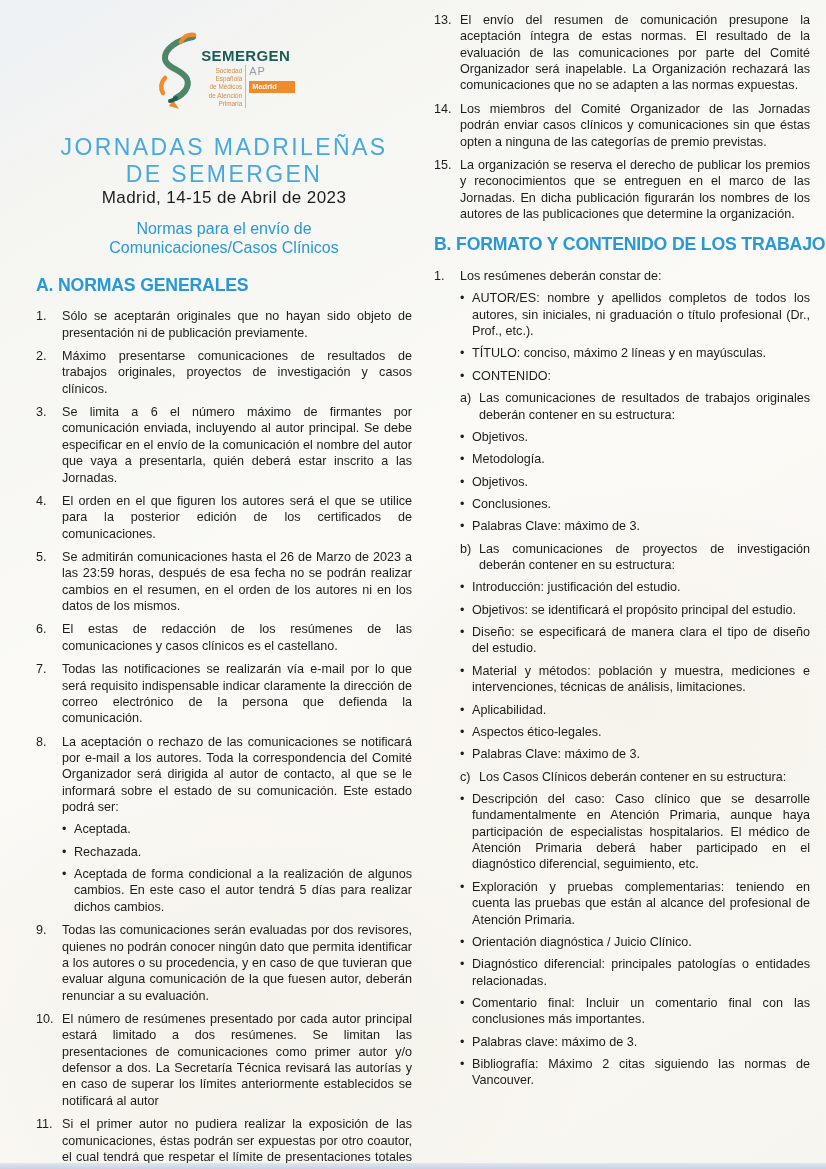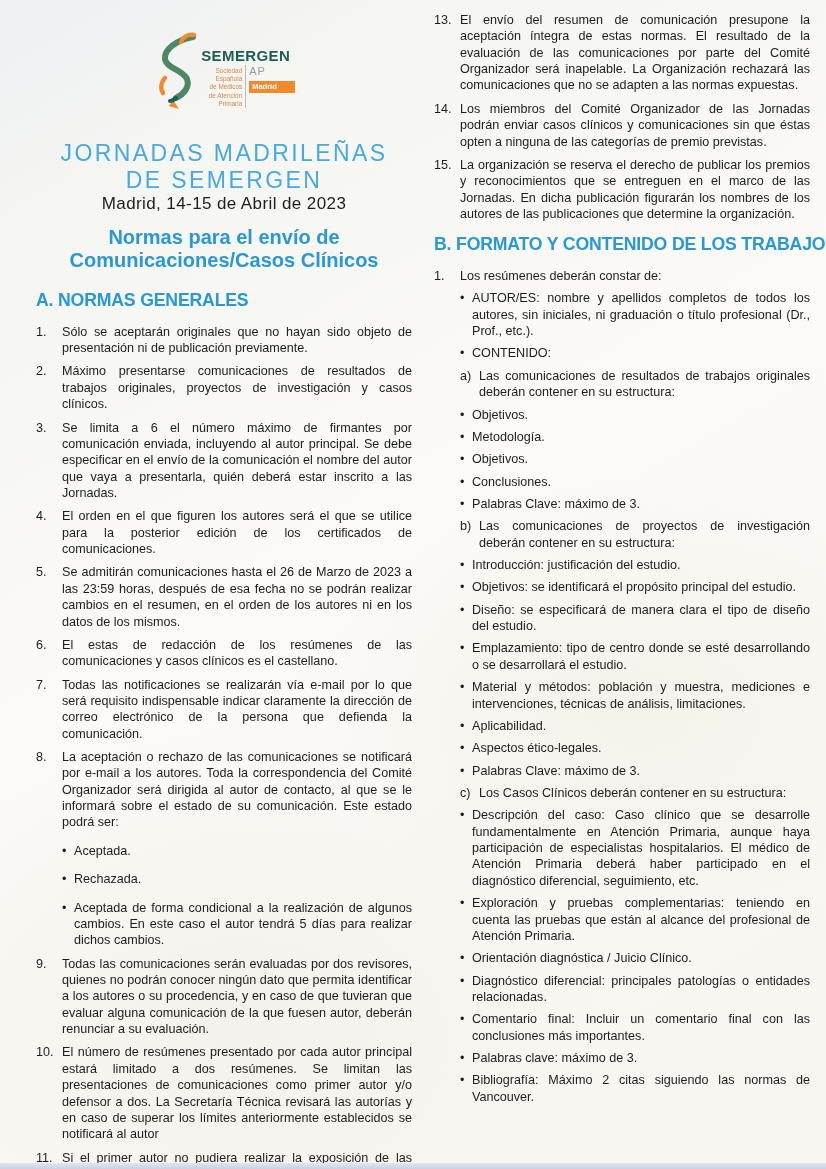--- a/index.html
+++ b/index.html
@@ -27,41 +27,41 @@
   .logo{display:inline-flex;align-items:center;gap:2px}
   .logo-text{text-align:left;padding-top:14px}
   .brand{font-size:15px;font-weight:bold;color:var(--brand-green,#1b5e55);letter-spacing:.4px;line-height:1}
   .logo-sub{display:flex;align-items:stretch;margin-top:2px}
   .tagline{font-size:6.4px;color:#d28a4e;text-align:right;line-height:1.3;padding:2px 3px 0 0;min-width:44px}
   .vline{width:1px;background:#b4bcc2}
   .ap-col{padding-left:3px;text-align:left}
   .ap{font-size:11px;color:#949da4;letter-spacing:1px;line-height:1.1}
   .region{display:inline-block;margin-top:2px;background:var(--brand-orange,#ef8b2c);color:#fff;
     font-size:7.5px;font-weight:bold;padding:1px 18px 1px 3px}
-  .event-title{margin-top:26px;font-size:23px;letter-spacing:2.4px;font-weight:400;
+  .event-title{margin-top:20px;font-size:23px;letter-spacing:2.4px;font-weight:400;
     color:var(--title-blue,#46a9e1);line-height:1.14}
   .event-date{font-size:17px;letter-spacing:.4px;color:#1e1e1e}
-  .doc-title{margin-top:11px;font-size:20px;font-weight:bold;
+  .doc-title{margin-top:11px;font-size:16px;font-weight:normal;
     color:var(--accent-blue,#2898d6);line-height:1.18}
 
   
   .section-heading{
     font-size:19px;font-weight:bold;color:var(--accent-blue,#2898d6);
     letter-spacing:-.2px;white-space:nowrap;
     transform:scaleX(.93);transform-origin:left center;
     margin:15px 0 11px;
   }
   .col-right .section-heading{margin-top:10px}
 
   
   .item{display:flex;margin-bottom:7px}
   .num{flex:0 0 26px}
   .body{flex:1;min-width:0}
   .para{display:block;text-align:justify}
-  .bullet{display:flex;margin-top:12px}
+  .bullet{display:flex;margin-top:6px}
   .bm{flex:0 0 12px}
   .bm::before{content:"\2022"}
   .bt{flex:1;text-align:justify;display:block}
   .blocks>.bullet{margin:0 0 6px 26px}
   .blocks>.letter{margin:0 0 6px 26px}
   .blocks>.item{margin-bottom:6px}
   .letter{display:flex}
   .lb{flex:0 0 19px}
   .b{font-weight:normal}
 </style>
@@ -221,20 +221,24 @@
             <div class="body">
               <span class="para"><span>Los resúmenes deberán constar de:</span></span>
             </div>
           </div>
           <div class="bullet">
             <span class="bm"></span>
             <span class="bt"><span class="b">AUTOR/ES:</span><span> nombre y apellidos completos de todos los autores, sin iniciales, ni graduación o título profesional (Dr., Prof., etc.).</span></span>
           </div>
           <div class="bullet">
             <span class="bm"></span>
+            <span class="bt"><span class="b">TÍTULO:</span><span> conciso, máximo 2 líneas y en mayúsculas.</span></span>
+          </div>
+          <div class="bullet">
+            <span class="bm"></span>
             <span class="bt"><span class="b">CONTENIDO:</span></span>
           </div>
           <div class="letter">
             <span class="lb">a)</span>
             <span class="bt"><span>Las comunicaciones de resultados de trabajos originales deberán contener en su estructura:</span></span>
           </div>
           <div class="bullet">
             <span class="bm"></span>
             <span class="bt"><span class="b">Objetivos.</span></span>
           </div>
@@ -265,24 +269,20 @@
           <div class="bullet">
             <span class="bm"></span>
             <span class="bt"><span class="b">Objetivos:</span><span> se identificará el propósito principal del estudio.</span></span>
           </div>
           <div class="bullet">
             <span class="bm"></span>
             <span class="bt"><span class="b">Diseño:</span><span> se especificará de manera clara el tipo de diseño del estudio.</span></span>
           </div>
           <div class="bullet">
             <span class="bm"></span>
-            <span class="bt"><span class="b">Emplazamiento:</span><span> tipo de centro donde se esté desarrollando o se desarrollará el estudio.</span></span>
-          </div>
-          <div class="bullet">
-            <span class="bm"></span>
             <span class="bt"><span class="b">Material y métodos:</span><span> población y muestra, mediciones e intervenciones, técnicas de análisis, limitaciones.</span></span>
           </div>
           <div class="bullet">
             <span class="bm"></span>
             <span class="bt"><span class="b">Aplicabilidad.</span></span>
           </div>
           <div class="bullet">
             <span class="bm"></span>
             <span class="bt"><span class="b">Aspectos ético-legales.</span></span>
           </div>

